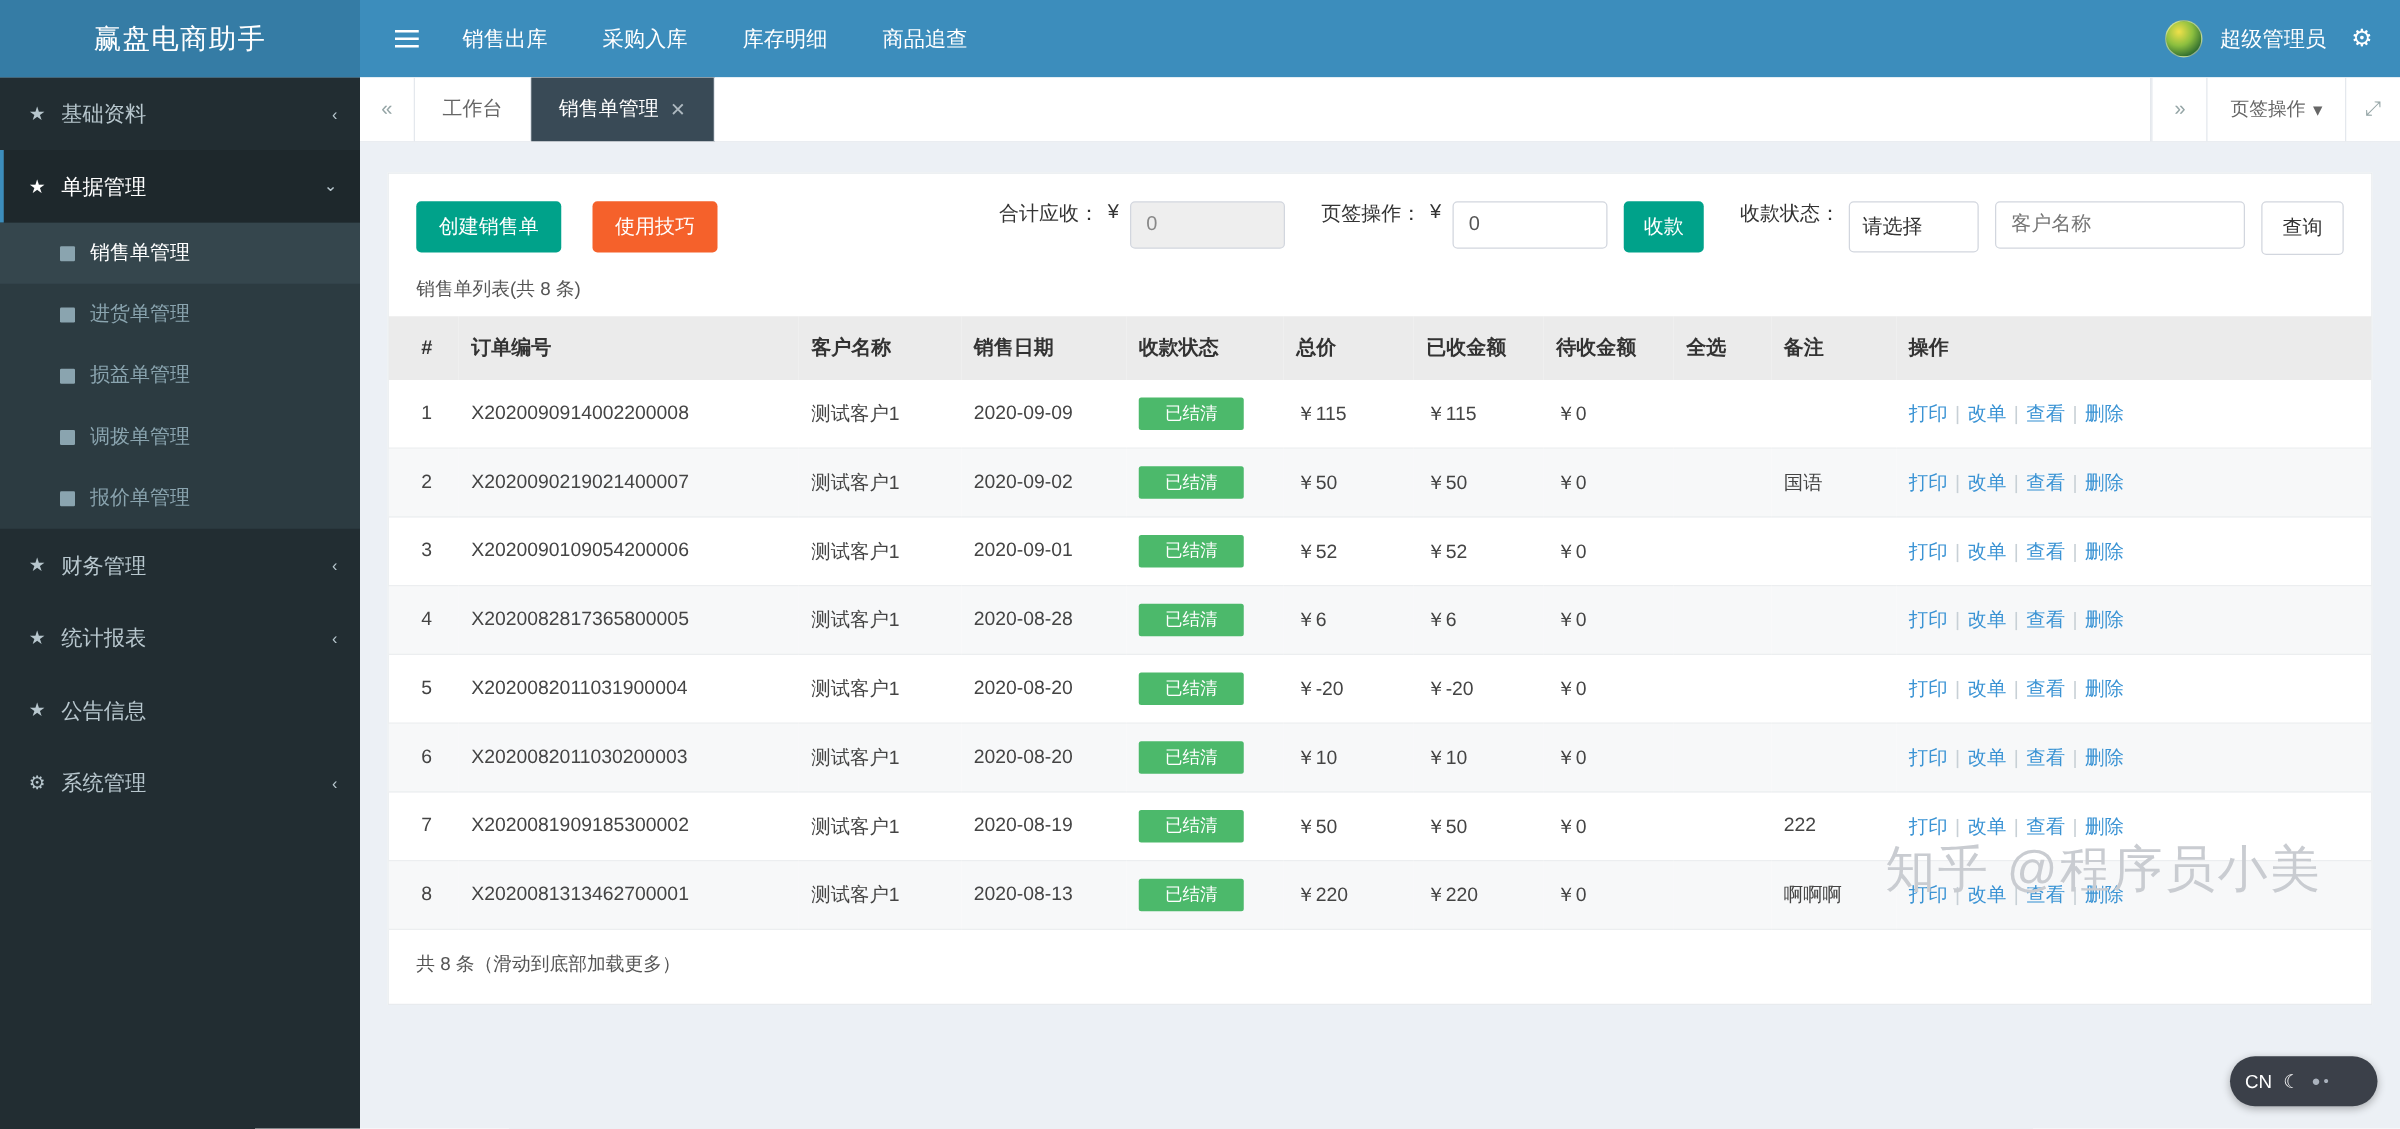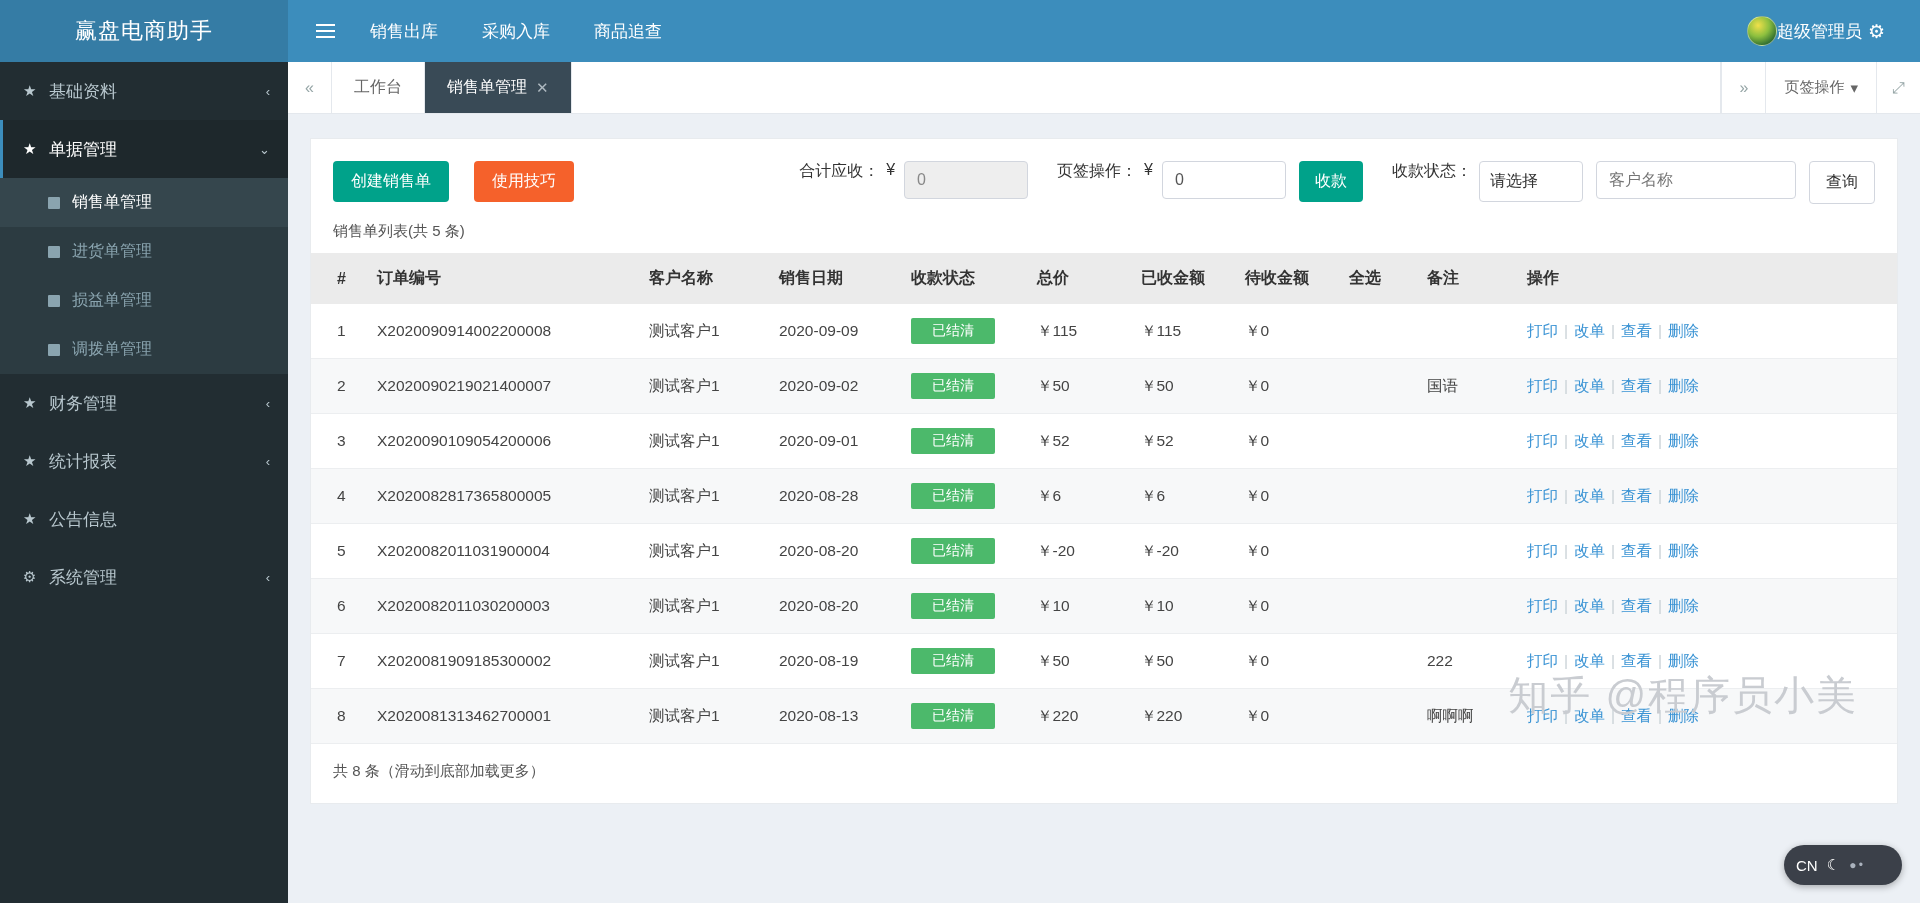--- a/index.html
+++ b/index.html
@@ -29,21 +29,21 @@
   }
   .hamburger span {
     display: block; width: 19px; height: 2.6px; background: #ffffff;
     box-shadow: 0 6px 0 #ffffff, 0 -6px 0 #ffffff;
   }
   .nav-item {
     color: #ffffff; font-size: 17px; padding: 0 22px; height: 62px;
     display: flex; align-items: center; cursor: pointer; white-space: nowrap;
   }
   #header-right {
-    display: flex; align-items: center; padding-right: 29px; gap: 0;
+    display: flex; align-items: center; padding-right: 16px; gap: 14px;
   }
   #avatar {
     width: 30px; height: 30px; border-radius: 50%;
     background: radial-gradient(circle at 36% 30%, #f0e04a 0%, #8cbf3f 42%, #2d6b2f 78%, #1d4d66 100%);
     border: 1px solid rgba(255,255,255,.45);
   }
   #username { color: #ffffff; font-size: 17px; white-space: nowrap; }
   #header-gear { color: #ffffff; font-size: 19px; cursor: pointer; padding: 0 6px; }
 
   
@@ -182,20 +182,21 @@
 <body>
 
 <div id="app-header">
   <div id="brand">赢盘电商助手</div>
   <div id="header-nav">
     <div class="hamburger">
         <span></span>
       </div>
     <div class="nav-item">销售出库</div>
     <div class="nav-item">采购入库</div>
+    <div class="nav-item">库存明细</div>
     <div class="nav-item">商品追查</div>
   </div>
   <div id="header-right">
     <div id="avatar"></div>
     <div id="username">超级管理员</div>
     <div id="header-gear">⚙</div>
   </div>
 </div>
 
 <div id="sidebar">
@@ -221,20 +222,24 @@
       <span class="sub-sq"></span>
       <span>进货单管理</span>
     </div>
     <div class="sub-link">
       <span class="sub-sq"></span>
       <span>损益单管理</span>
     </div>
     <div class="sub-link">
       <span class="sub-sq"></span>
       <span>调拨单管理</span>
+    </div>
+    <div class="sub-link">
+      <span class="sub-sq"></span>
+      <span>报价单管理</span>
     </div>
   </div>
 
   <div class="side-link">
     <span class="side-ico">★</span>
     <span class="side-label">财务管理</span>
     <span class="side-arrow">‹</span>
   </div>
 
   <div class="side-link">
@@ -295,21 +300,21 @@
       <button class="btn btn-collect">收款</button>
 
       <span class="field-label gap-md">收款状态：</span>
       <div class="inp sel-status">请选择</div>
 
       <input class="inp inp-customer" type="text" placeholder="客户名称" style="">
 
       <button class="btn-query">查询</button>
     </div>
 
-    <div id="list-caption">销售单列表(共 5 条)</div>
+    <div id="list-caption">销售单列表(共 8 条)</div>
 
     <table>
       <thead>
         <tr>
           <th style="width:56px">#</th>
           <th style="width:272px">订单编号</th>
           <th style="width:130px">客户名称</th>
           <th style="width:132px">销售日期</th>
           <th style="width:126px">收款状态</th>
           <th style="width:104px">总价</th>

